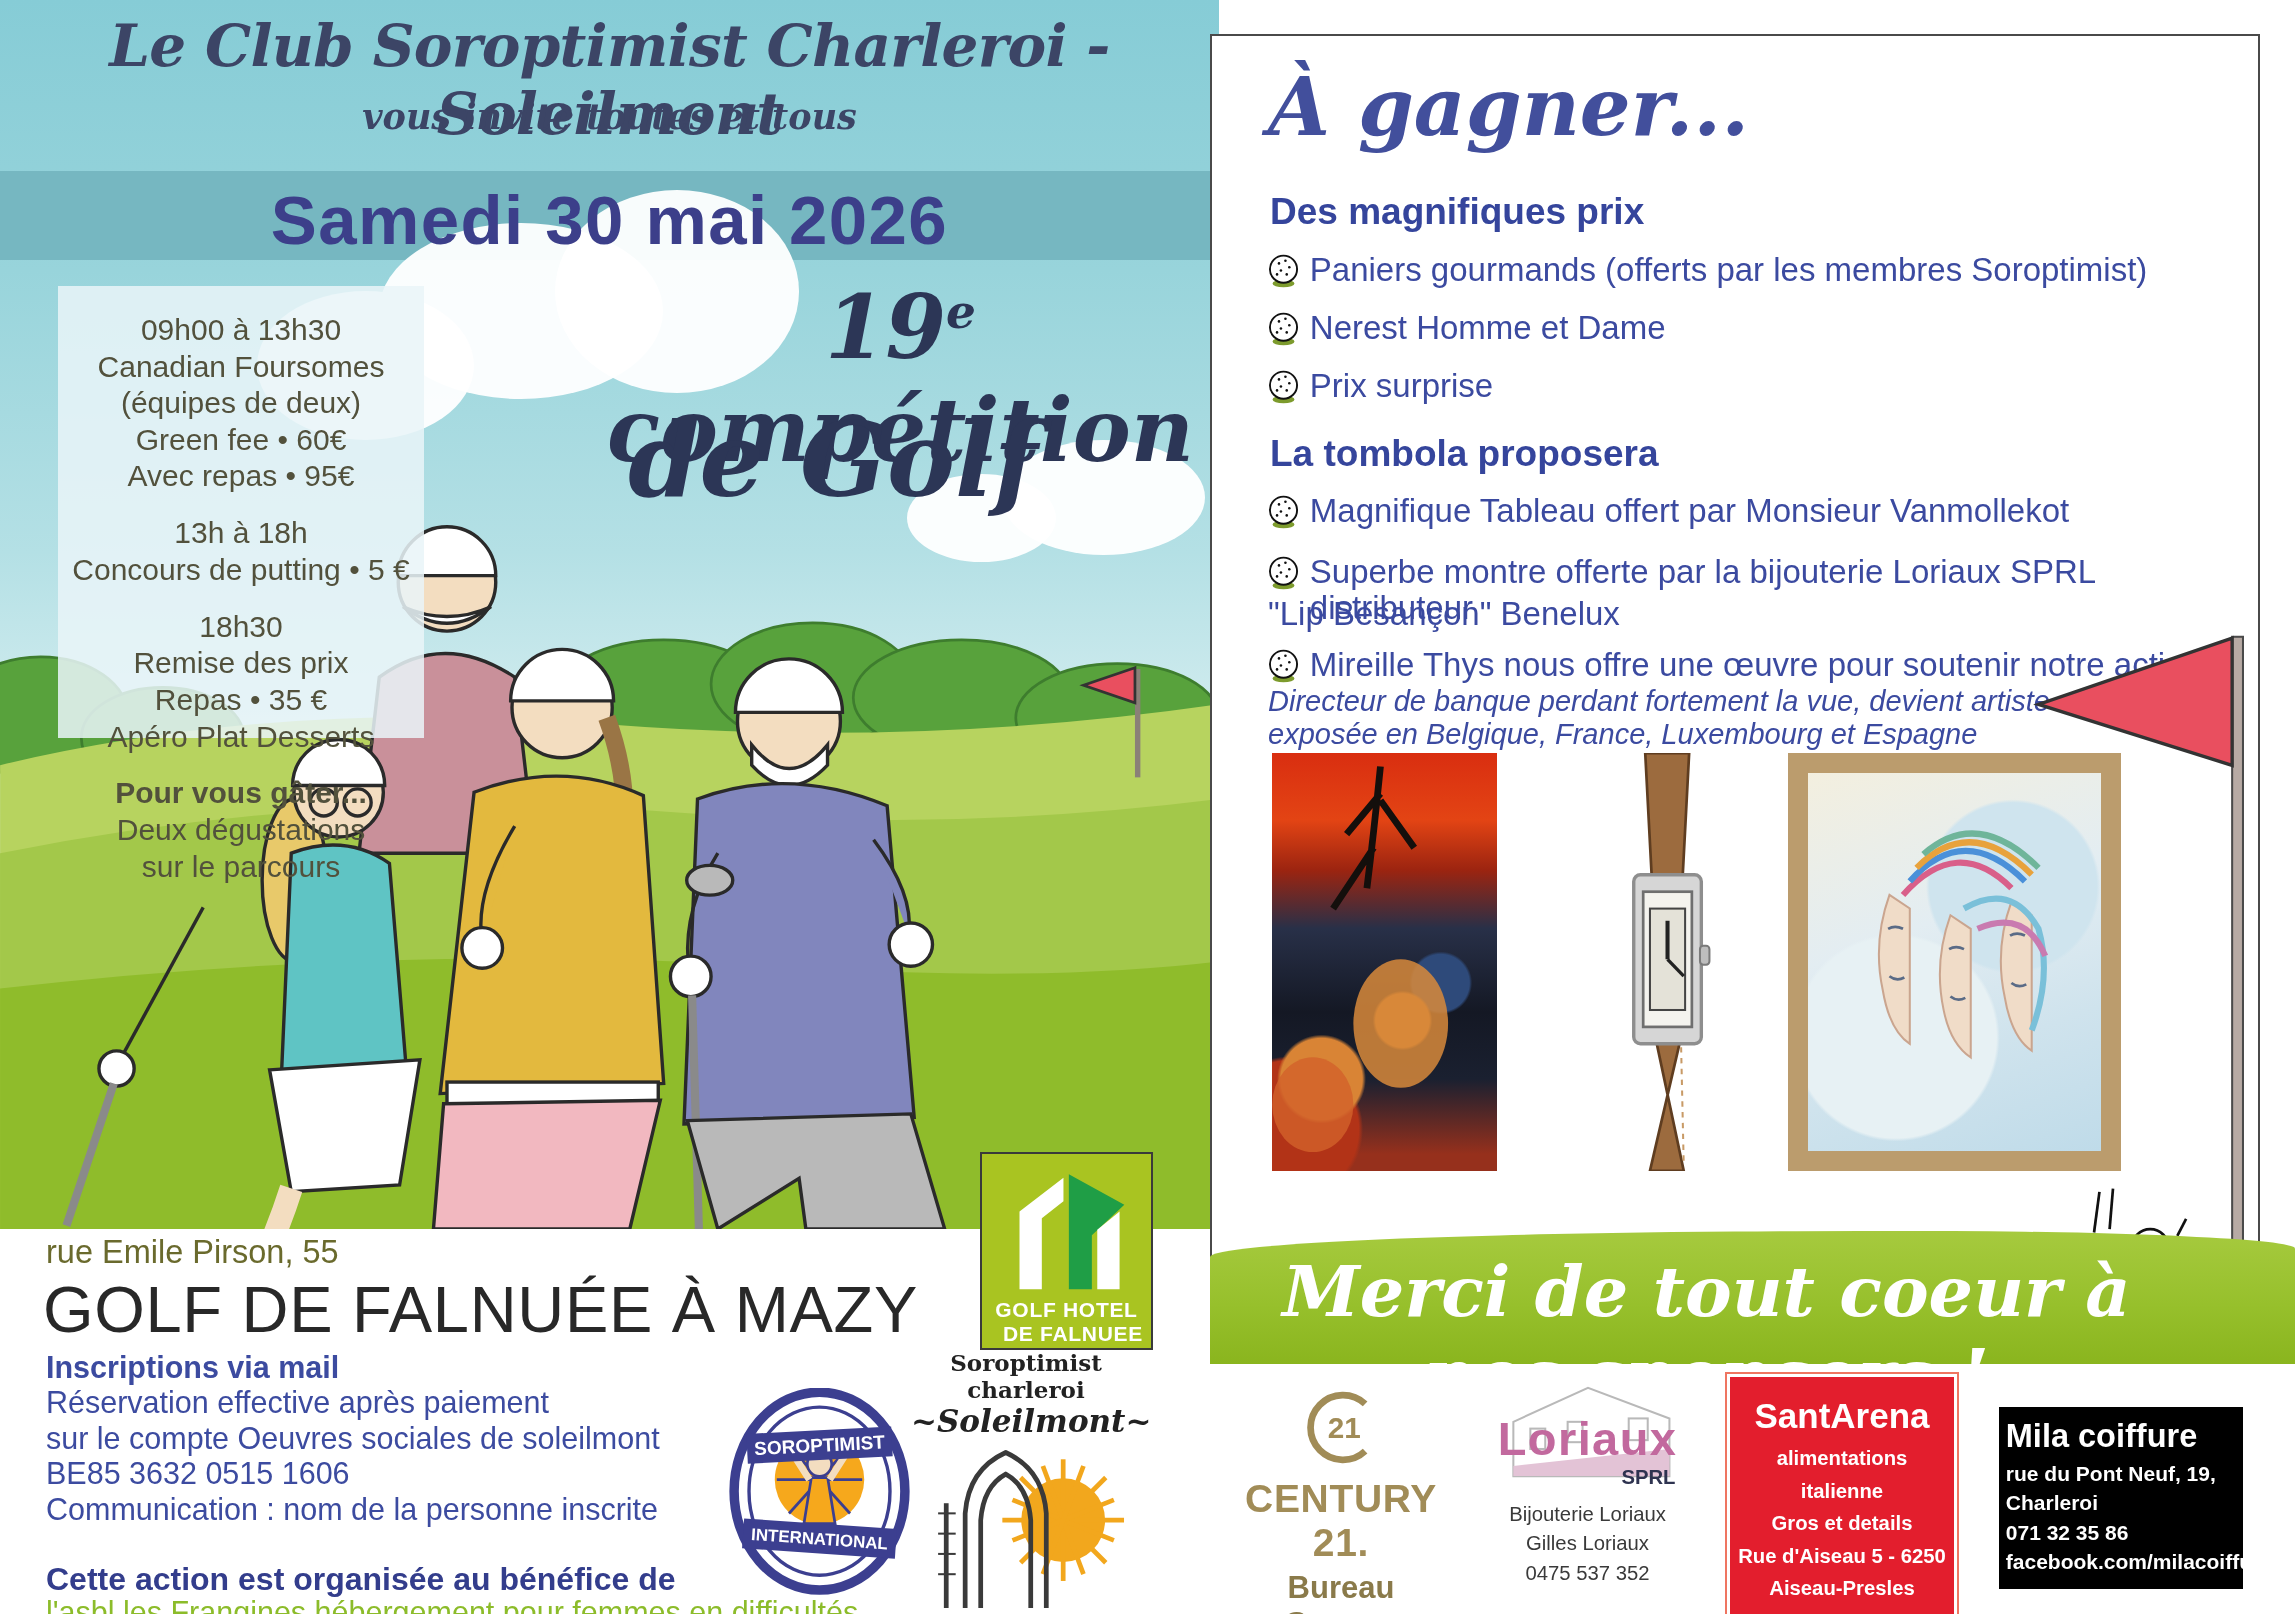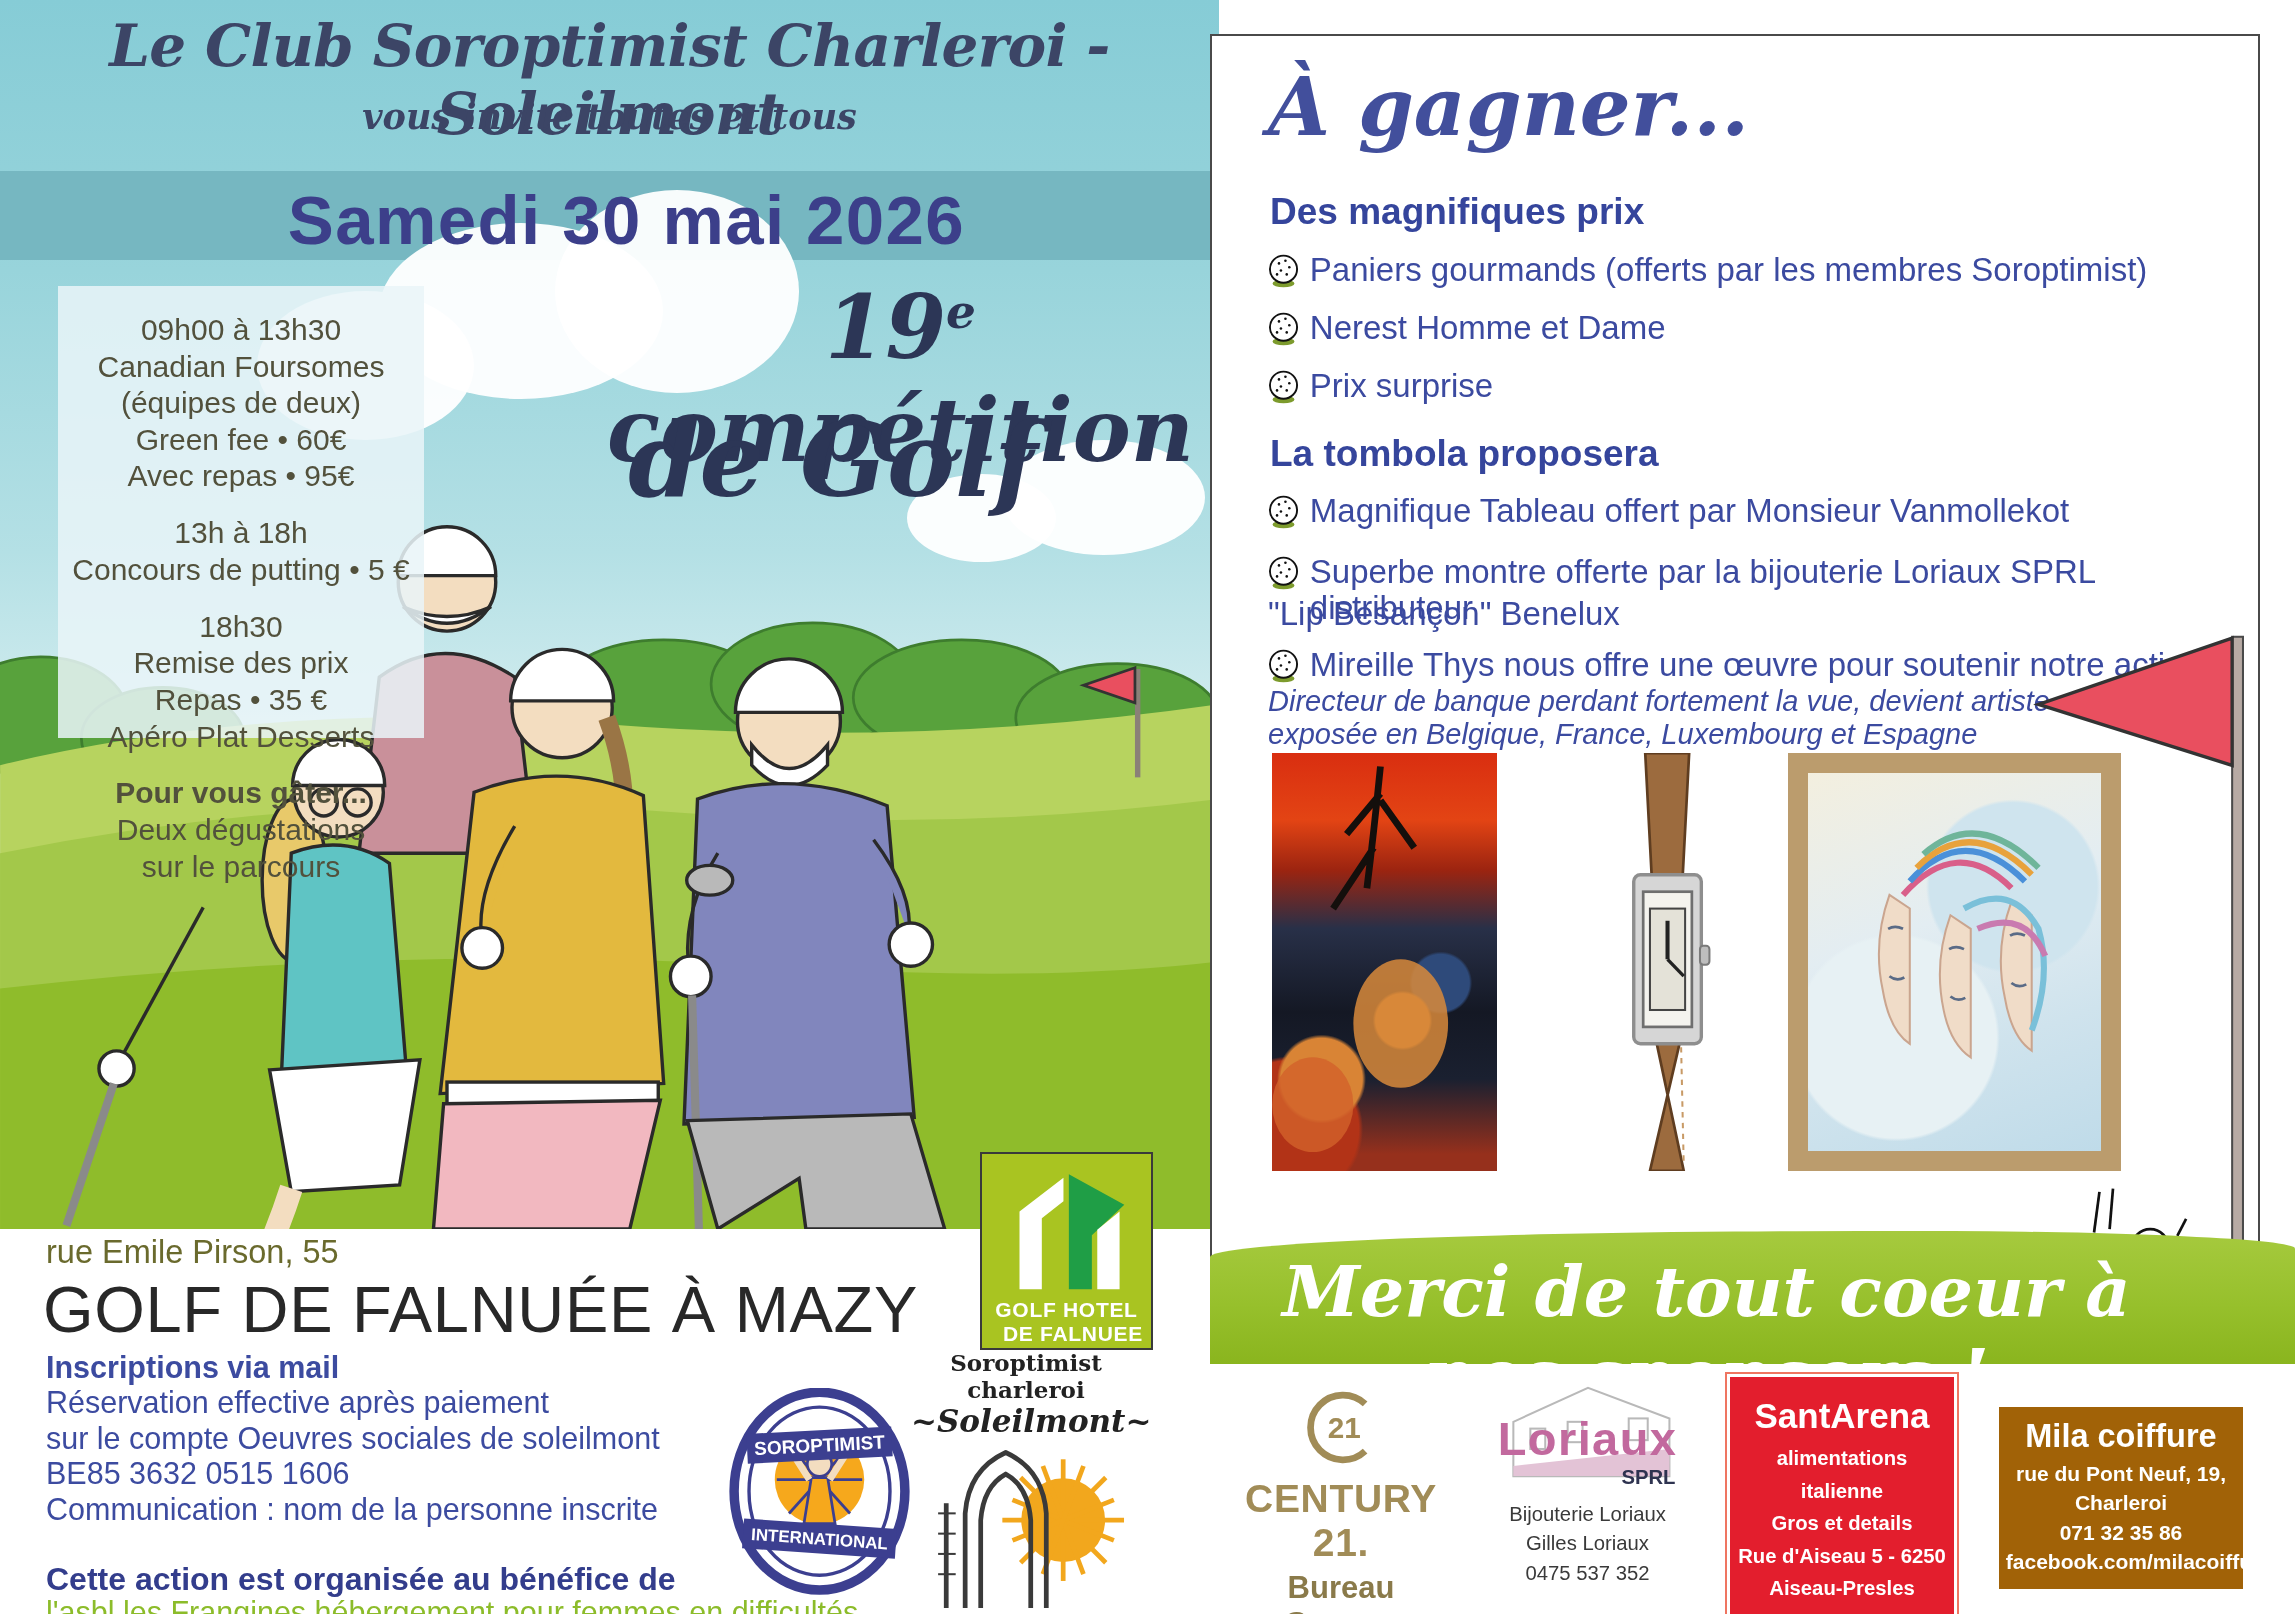--- a/index.html
+++ b/index.html
@@ -11,21 +11,21 @@
   .flyer{position:absolute;left:0;top:0;width:1219px;height:1615px;overflow:hidden;}
   .sky{position:absolute;left:0;top:0;width:1219px;height:1229px;
        background:linear-gradient(180deg,#86ccd6 0%,#98d4db 22%,#b4e0e5 45%,#d8eff1 62%,#e9f6f7 75%);}
   .dateband{position:absolute;left:0;top:171px;width:1219px;height:89px;background:#76b7c1;}
   .cloud{position:absolute;background:#ffffff;border-radius:50%;opacity:0.95;}
   .script{font-family:"DejaVu Serif",serif;font-style:italic;}
   .flyer-title{position:absolute;left:0;top:12.2px;width:1219px;text-align:center;
        font-size:58px;font-weight:bold;color:#3c4566;letter-spacing:-0.7px;}
   .flyer-sub{position:absolute;left:0;top:96px;width:1219px;text-align:center;
        font-size:35px;font-weight:bold;color:#3c4566;}
-  .flyer-date{position:absolute;left:17px;top:181px;width:1219px;text-align:center;
+  .flyer-date{position:absolute;left:0;top:181px;width:1219px;text-align:center;
        font-size:69px;font-weight:bold;color:#3c3f8a;letter-spacing:1.4px;}
   .event1{position:absolute;left:582px;top:276px;width:637px;text-align:center;
        font-size:87px;font-weight:bold;color:#2c3656;}
   .event1 sup{font-size:47px;}
   .event2{position:absolute;left:542px;top:400px;width:582px;text-align:center;
        font-size:102px;font-weight:bold;color:#2c3656;}
   .schedcard{position:absolute;left:58px;top:286px;width:366px;height:452px;
        background:rgba(233,245,248,0.86);padding:26px 6.8px 0 6.8px;text-align:center;
        color:#52513c;font-size:30px;line-height:1.22;}
   .schedcard .gap{height:20.3px;}
@@ -81,22 +81,22 @@
   .century .name{font-size:39px;font-weight:bold;letter-spacing:0.7px;margin-top:6.8px;}
   .century .office{font-size:31px;font-weight:bold;color:#8a7a4a;margin-top:5.4px;}
   .loriaux{position:absolute;left:1486px;top:1381px;width:203px;text-align:center;}
   .loriaux .name{font-size:47px;font-weight:bold;color:#c2699e;letter-spacing:1.4px;}
   .loriaux .legal{font-size:20.3px;font-weight:bold;color:#2e3350;text-align:right;margin-right:13.5px;}
   .loriaux .info{font-size:20.3px;color:#3a3a3a;line-height:1.45;margin-top:10.8px;}
   .santarena{position:absolute;left:1725px;top:1372px;width:234px;border:2px solid #ef7561;background:#ffffff;padding:2.7px;}
   .santarena .card{background:#e31e2d;color:#ffffff;text-align:center;padding:19px 5.4px 15px 5.4px;}
   .santarena .name{font-size:35px;font-weight:bold;}
   .santarena .info{font-size:20.3px;font-weight:bold;line-height:1.6;margin-top:6.8px;}
-  .mila{position:absolute;left:1999px;top:1407px;width:244px;background:#a16207;
-       color:#ffffff;text-align:center;padding:10.8px 6.8px 12.2px 6.8px;}
+  .mila{position:absolute;left:1999px;top:1407px;width:244px;background:#000000;
+       color:#ffffff;text-align:left;padding:10.8px 6.8px 12.2px 6.8px;}
   .mila .name{font-size:32.5px;font-weight:bold;}
   .mila .info{font-size:21px;font-weight:bold;line-height:1.4;margin-top:4.1px;}
 
   .soro-badge{position:absolute;left:728px;top:1388px;}
   .soleil-badge{position:absolute;left:911px;top:1349px;width:230px;text-align:center;}
   .soleil-badge .l1{font-family:"DejaVu Serif",serif;font-weight:bold;font-size:23px;color:#222222;}
   .soleil-badge .l2{font-family:"DejaVu Serif",serif;font-style:italic;font-weight:bold;font-size:31px;color:#222222;}
 </style>
 </head>
 <body>

